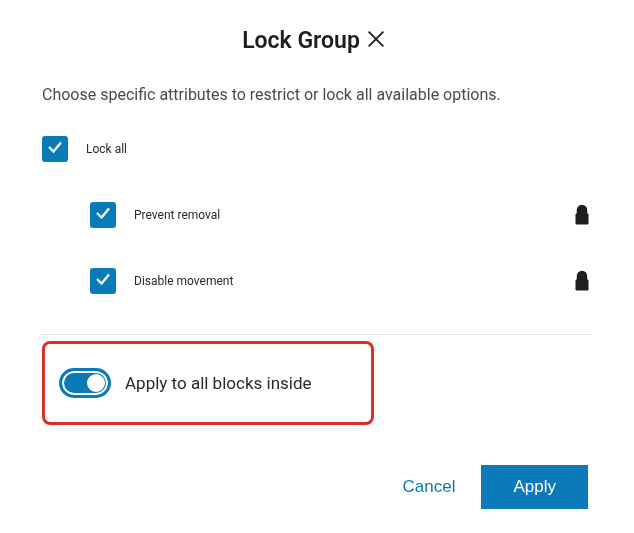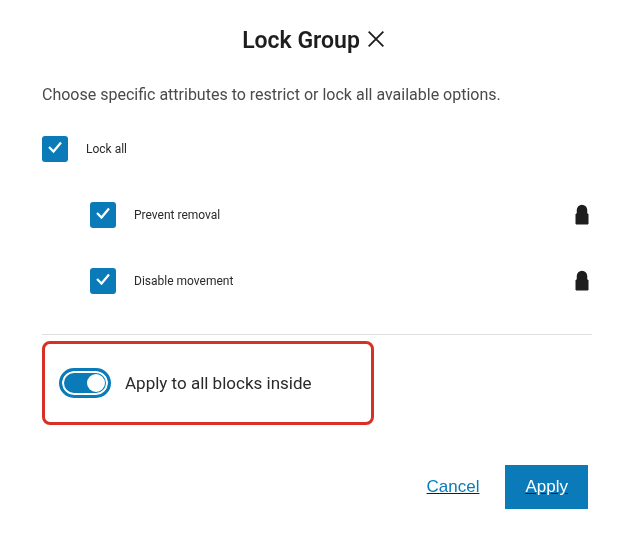--- a/index.html
+++ b/index.html
@@ -121,36 +121,35 @@
     .toggle-label {
       font-size: 17px;
       color: #2a2a2a;
     }
     .footer {
       display: flex;
       justify-content: flex-end;
       align-items: center;
       gap: 20px;
       padding-right: 4px;
-      text-decoration: underline;
     }
     .cancel-link {
       color: #0a7bb8;
       font-size: 17px;
       cursor: pointer;
       background: none;
       border: none;
       padding: 8px 6px;
     }
     .apply-btn {
       background: #0a7bb8;
       color: #fff;
       border: none;
       font-size: 17px;
-      padding: 12px 20px;
+      padding: 12px 32px;
       cursor: pointer;
     }
   </style>
 </head>
 <body>
 
 <div class="modal">
   <div class="header">
     <h1 class="title">Lock Group</h1>
     <button class="close-btn">

